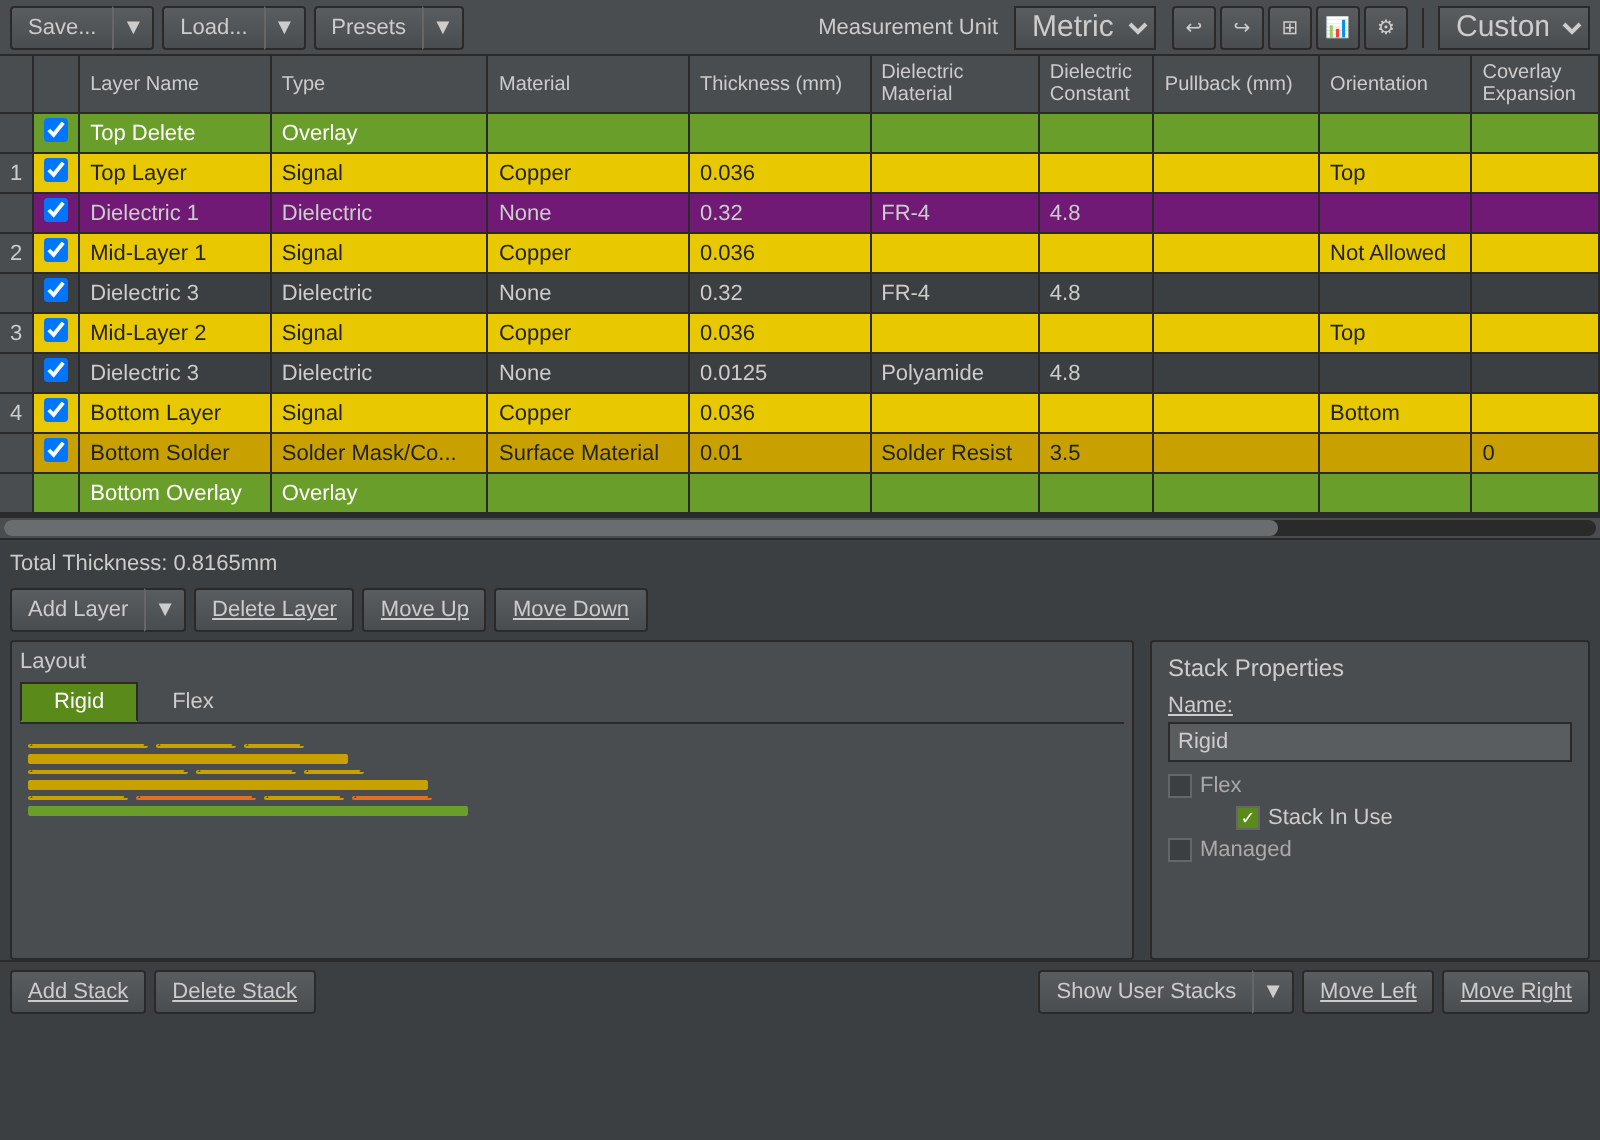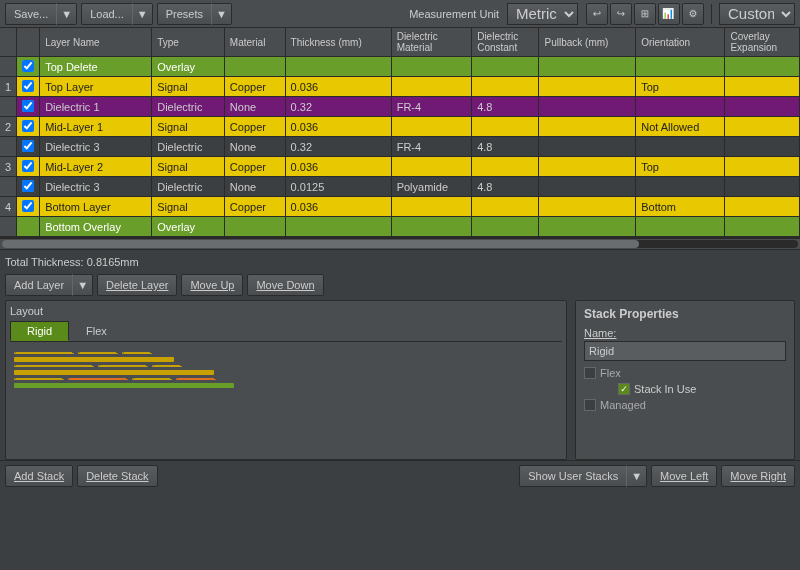--- a/index.html
+++ b/index.html
@@ -231,21 +231,21 @@
     .stack-properties {
       width: 220px;
       background: #4a4d50;
       border: 1px solid #2a2a2a;
       border-radius: 2px;
       padding: 6px 8px;
     }
     .prop-title {
       font-size: 12px;
       color: #ccc;
-      font-weight: bold;
+      font-weight: normal;
       margin-bottom: 6px;
     }
     .prop-field {
       margin-bottom: 6px;
       text-decoration: underline;
     }
     .prop-label {
       font-size: 11px;
       color: #ccc;
       margin-bottom: 2px;
@@ -448,20 +448,33 @@
           <td>Bottom Layer</td>
           <td>Signal</td>
           <td>Copper</td>
           <td>0.036</td>
           <td></td>
           <td></td>
           <td></td>
           <td>Bottom</td>
           <td></td>
         </tr>
+        <tr style="background: rgb(200, 160, 0); color: rgb(34, 34, 34);">
+          <td style="background: rgb(74, 77, 80); color: rgb(204, 204, 204); width: 16px; text-align: center;"></td>
+          <td><input type="checkbox" checked="" style="width: 12px; height: 12px;"></td>
+          <td>Bottom Solder</td>
+          <td>Solder Mask/Co...</td>
+          <td>Surface Material</td>
+          <td>0.01</td>
+          <td>Solder Resist</td>
+          <td>3.5</td>
+          <td></td>
+          <td></td>
+          <td>0</td>
+        </tr>
         <tr style="background: rgb(106, 158, 42); color: rgb(255, 255, 255);">
           <td style="background: rgb(74, 77, 80); color: rgb(204, 204, 204); width: 16px; text-align: center;"></td>
           <td></td>
           <td>Bottom Overlay</td>
           <td>Overlay</td>
           <td></td>
           <td></td>
           <td></td>
           <td></td>
           <td></td>

